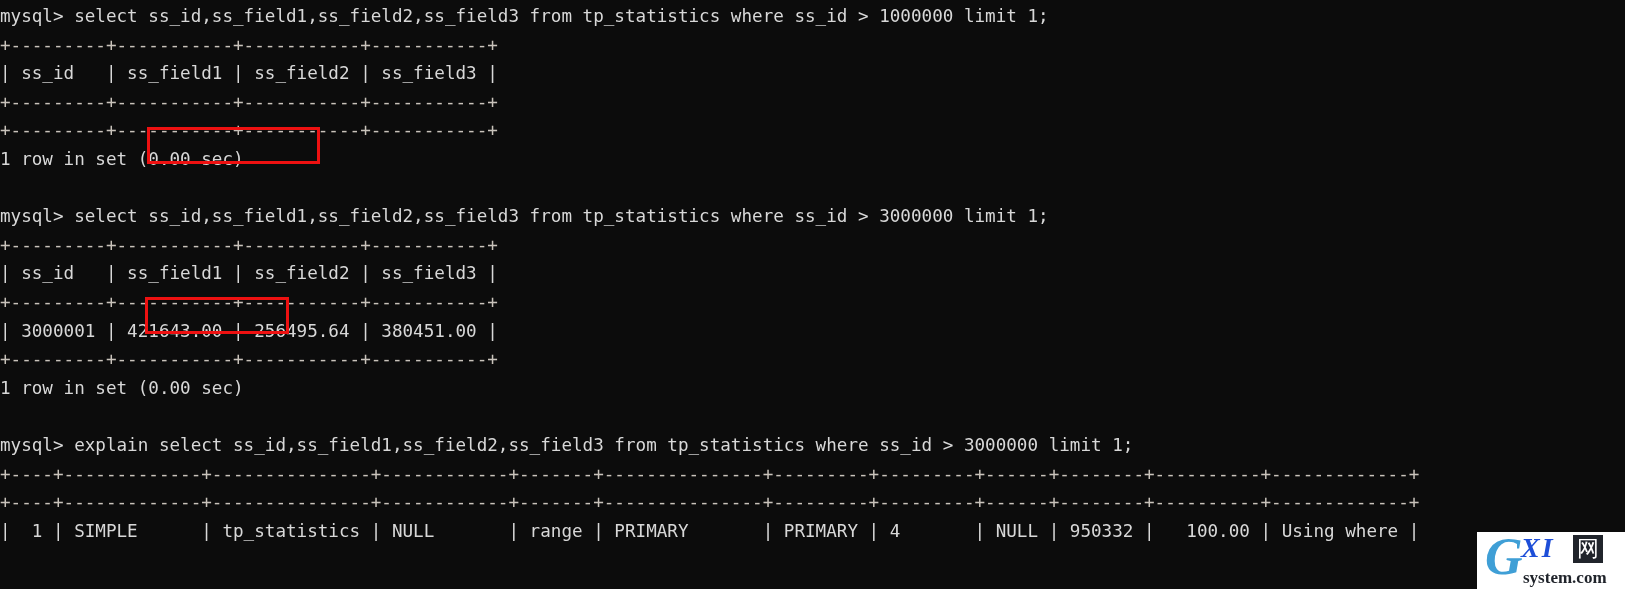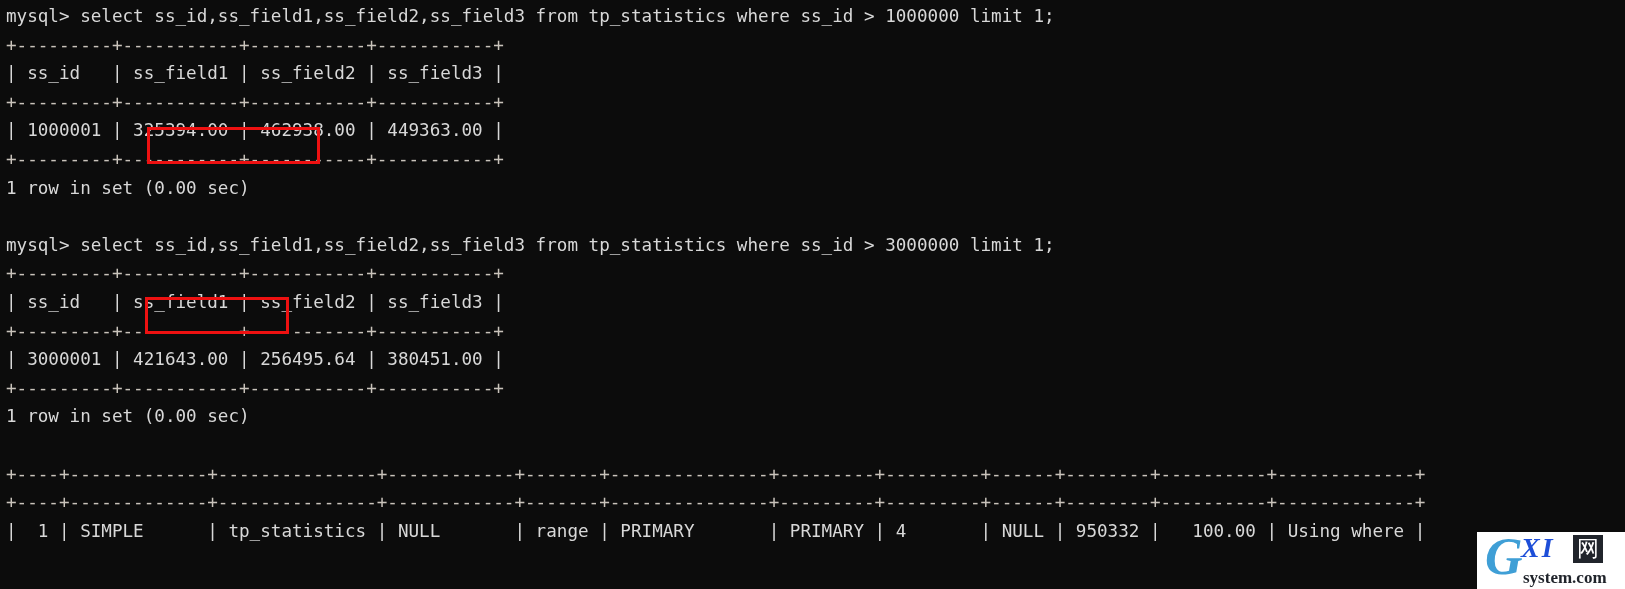--- a/index.html
+++ b/index.html
@@ -22,21 +22,21 @@
   .screen {
     position: absolute;
     left: 0px;
     top: 2px;
     width: 1625px;
   }
   .line {
     height: 28.6px;
     white-space: pre;
     color: #d8d8d8;
-    padding-left: 6px;
+    padding-left: 0px;
     font-family: "DejaVu Sans Mono", "Liberation Mono", monospace;
   }
   .line.rule {
     color: #c9c3bb;
   }
   .line.blank {
     color: transparent;
   }
   .hl-box {
     position: absolute;
@@ -110,32 +110,32 @@
 </head>
 <body>
 
 <div id="terminal">
 
   <div class="screen">
     <div class="line">mysql&gt; select ss_id,ss_field1,ss_field2,ss_field3 from tp_statistics where ss_id &gt; 1000000 limit 1;</div>
     <div class="line rule">+---------+-----------+-----------+-----------+</div>
     <div class="line">| ss_id   | ss_field1 | ss_field2 | ss_field3 |</div>
     <div class="line rule">+---------+-----------+-----------+-----------+</div>
-    <div class="line">| 1000001 | 325394.00 | 462938.00 | 449363.00 |</div>
     <div class="line rule">+---------+-----------+-----------+-----------+</div>
     <div class="line">1 row in set (0.00 sec)</div>
     <div class="line blank"></div>
     <div class="line">mysql&gt; select ss_id,ss_field1,ss_field2,ss_field3 from tp_statistics where ss_id &gt; 3000000 limit 1;</div>
     <div class="line rule">+---------+-----------+-----------+-----------+</div>
     <div class="line">| ss_id   | ss_field1 | ss_field2 | ss_field3 |</div>
     <div class="line rule">+---------+-----------+-----------+-----------+</div>
     <div class="line">| 3000001 | 421643.00 | 256495.64 | 380451.00 |</div>
     <div class="line rule">+---------+-----------+-----------+-----------+</div>
     <div class="line">1 row in set (0.00 sec)</div>
     <div class="line blank"></div>
+    <div class="line">mysql&gt; explain select ss_id,ss_field1,ss_field2,ss_field3 from tp_statistics where ss_id &gt; 3000000 limit 1;</div>
     <div class="line rule">+----+-------------+---------------+------------+-------+---------------+---------+---------+------+--------+----------+-------------+</div>
     <div class="line rule">+----+-------------+---------------+------------+-------+---------------+---------+---------+------+--------+----------+-------------+</div>
     <div class="line">|  1 | SIMPLE      | tp_statistics | NULL       | range | PRIMARY       | PRIMARY | 4       | NULL | 950332 |   100.00 | Using where |</div>
 
   </div>
 
   <div class="hl-box" id="hl1"></div>
   <div class="hl-box" id="hl2"></div>
 
   <div id="watermark">

